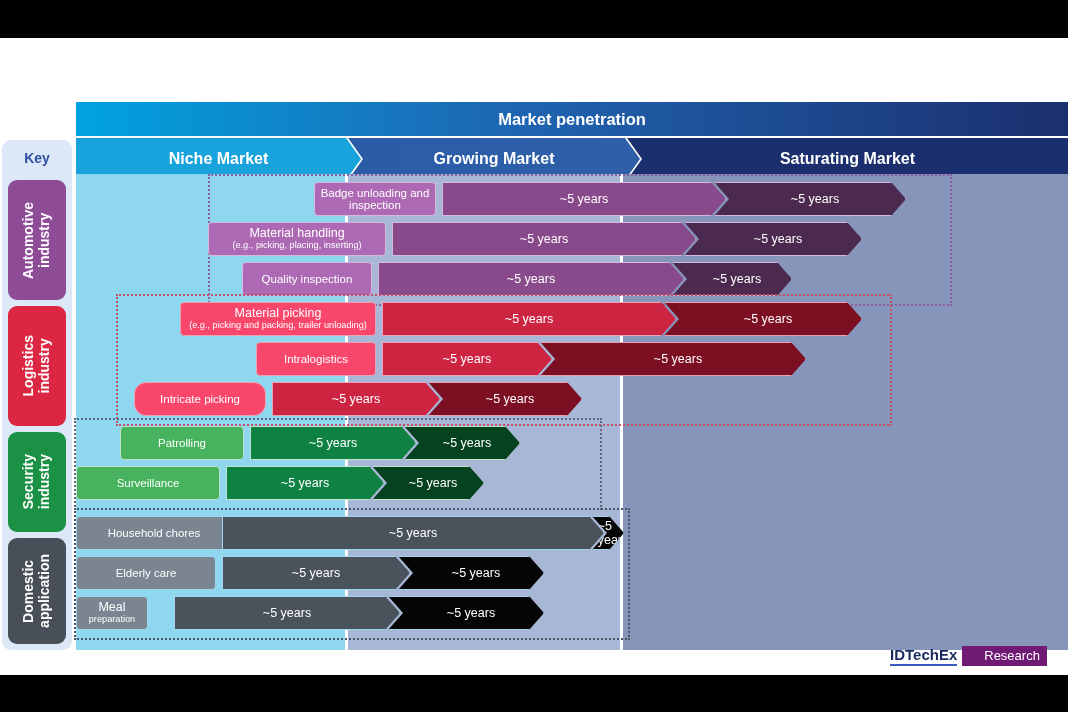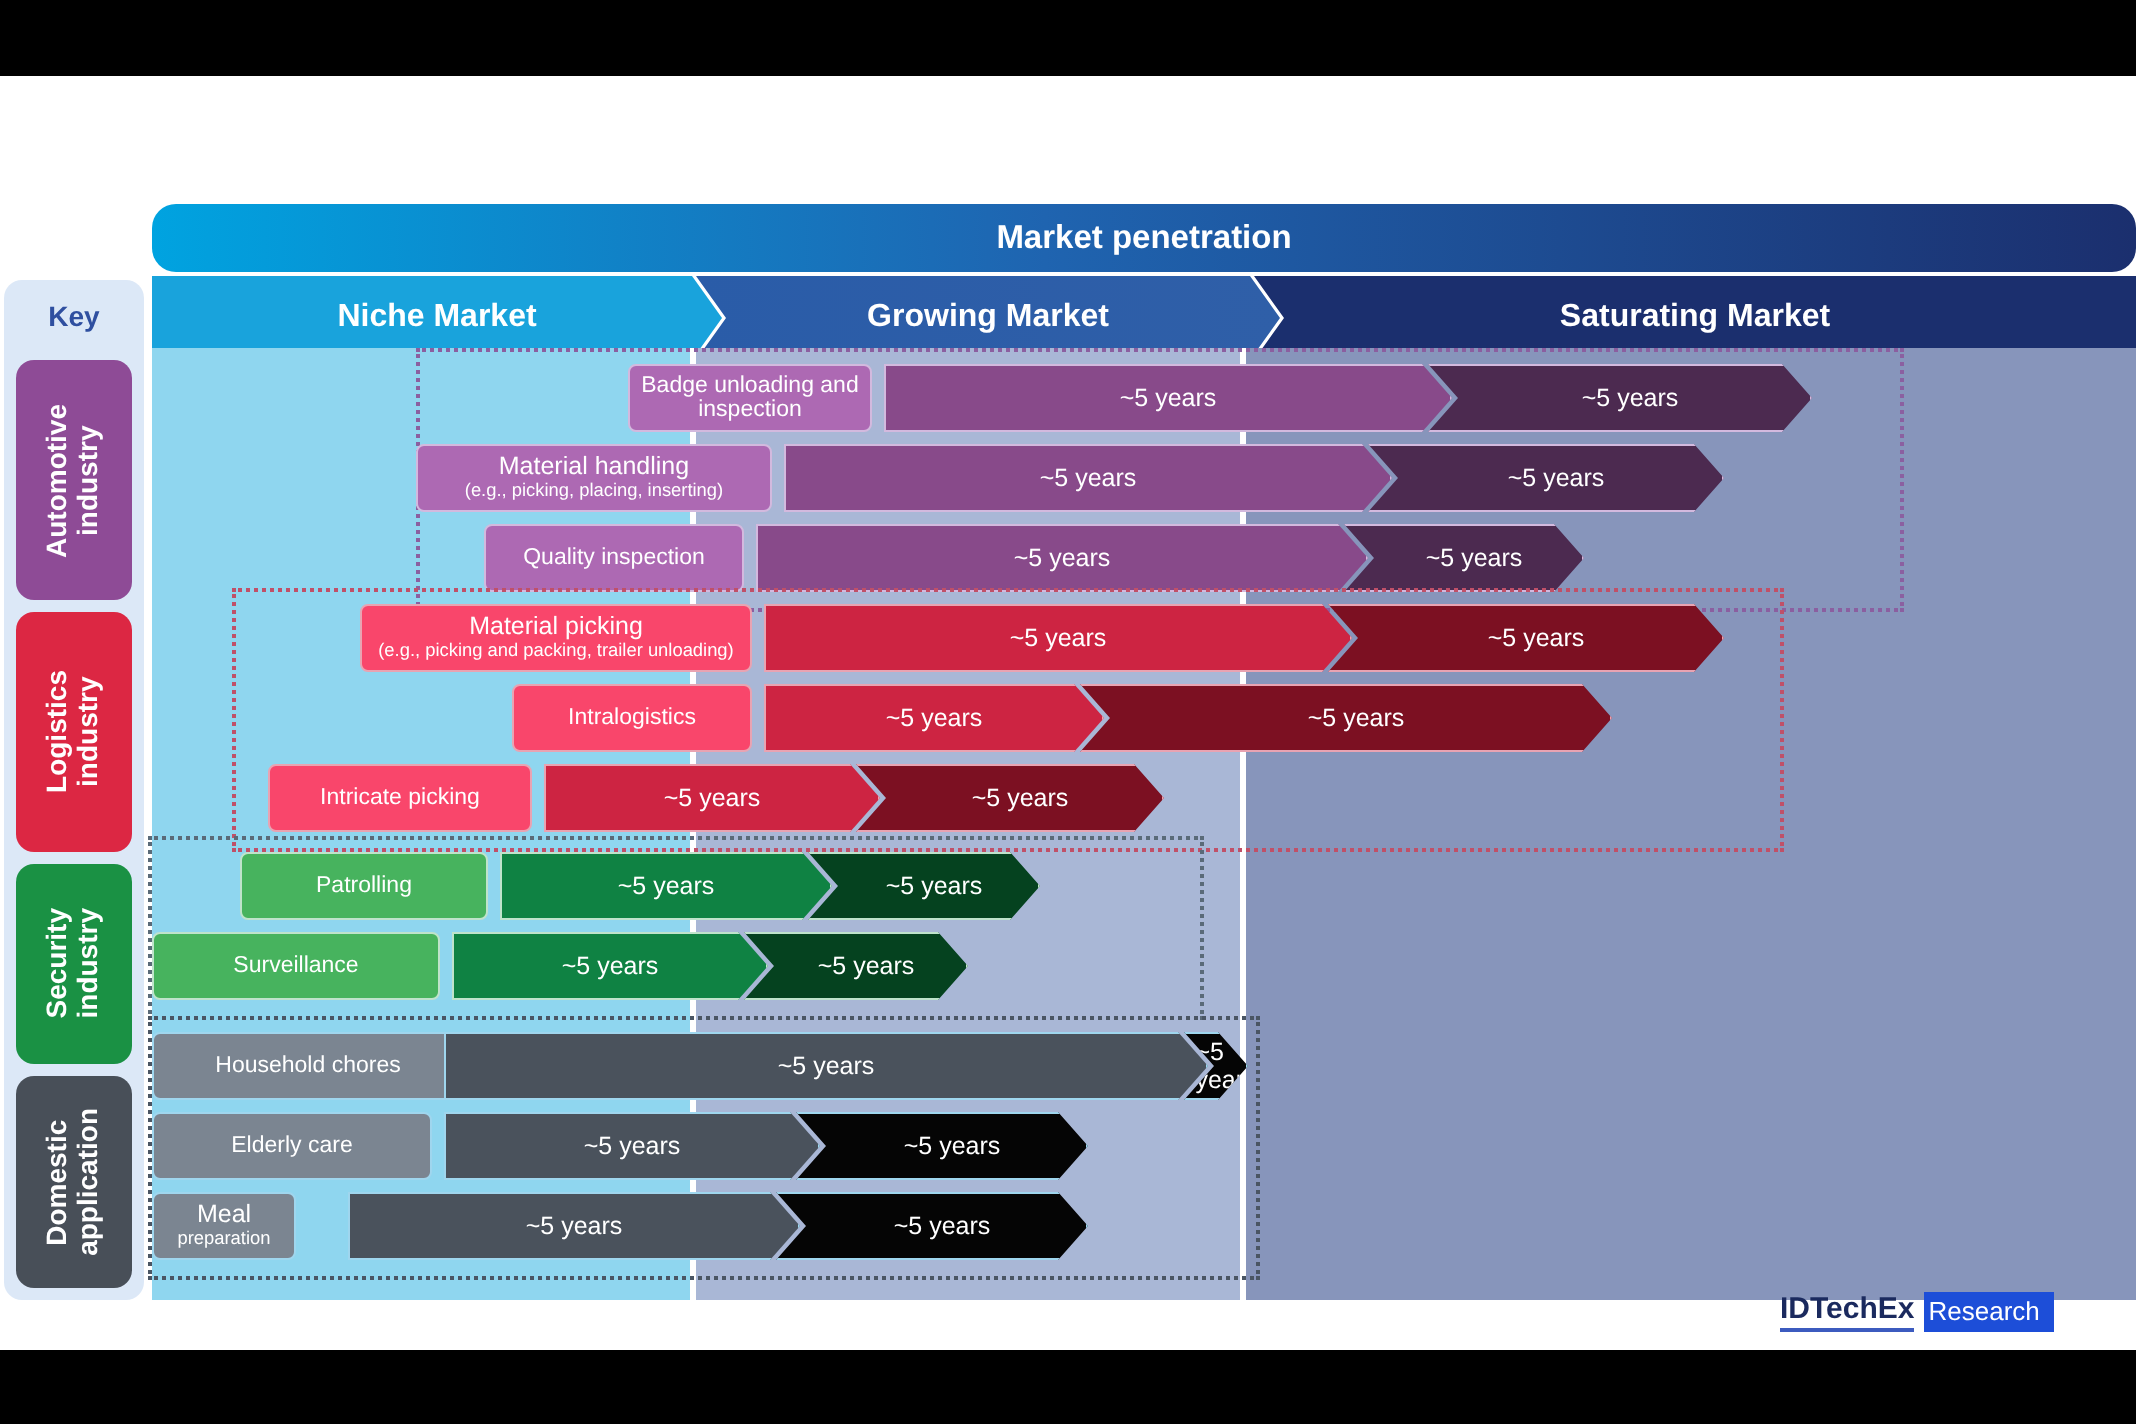--- a/index.html
+++ b/index.html
@@ -41,21 +41,21 @@
   .kc2{top:292px;height:100px;background:#1a9144;}
   .kc3{top:398px;height:106px;background:#484f58;}
 
   
   .chart{position:absolute;left:76px;top:64px;width:992px;height:548px;}
 
   .hdr-pen{
     position:absolute;left:0;top:0;width:992px;height:34px;
     background:linear-gradient(to right,#00a3e0 0%,#1f64b0 45%,#1b2f6e 100%);
     display:flex;align-items:center;justify-content:center;
-    color:#fff;font-size:16.5px;font-weight:bold;border-radius:12px;
+    color:#fff;font-size:16.5px;font-weight:bold;
   }
   .hdr-row{position:absolute;left:0;top:36px;width:992px;height:34px;}
   .seg{
     position:absolute;top:0;height:42px;
     display:flex;align-items:center;justify-content:center;
     color:#fff;font-size:16px;font-weight:bold;
   }
   .seg1{left:0;width:285px;background:#19a3dc;
         clip-path:polygon(0 0,270px 0,285px 50%,270px 100%,0 100%);}
   .seg2{left:272px;width:292px;background:linear-gradient(to right,#2a5ca8,#2f5fa8);
@@ -96,22 +96,22 @@
   }
   .logo{
     position:absolute;left:890px;top:608px;
     display:flex;align-items:center;gap:5px;
   }
   .logo-name{
     font-size:15px;font-weight:bold;color:#1b2a5e;
     border-bottom:2px solid #3c5bbf;padding-bottom:1px;
   }
   .logo-res{
-    font-size:13px;color:#fff;background:#1d4ed8;
-    padding:2px 7px 3px 2px;
+    font-size:13px;color:#fff;background:#701a75;
+    padding:2px 7px 3px 22px;
   }
 </style>
 </head>
 <body>
 
 <div class="letterbox-top"></div>
 <div class="letterbox-bottom"></div>
 
 <div class="page">
 
@@ -188,21 +188,21 @@
           <div class="arrow" style="left: 588px; width: 198px; background: rgb(124, 16, 34); border-color: rgb(233, 163, 178); clip-path: polygon(0px 0px, 183px 0px, 198px 50%, 183px 100%, 0px 100%, 15px 50%); padding-left: 10px;">~5 years</div>
         </div>
         <div class="row" style="left: 0px; top: 168px; width: 992px;">
           <div class="label-box small" style="left: 180px; width: 120px; background: rgb(249, 70, 107); border-color: rgb(233, 163, 178);">
             <div class="l1">Intralogistics</div>
           </div>
           <div class="arrow" style="left: 306px; width: 170px; background: rgb(205, 36, 66); border-color: rgb(233, 163, 178); clip-path: polygon(0px 0px, 155px 0px, 170px 50%, 155px 100%, 0px 100%);">~5 years</div>
           <div class="arrow" style="left: 464px; width: 266px; background: rgb(124, 16, 34); border-color: rgb(233, 163, 178); clip-path: polygon(0px 0px, 251px 0px, 266px 50%, 251px 100%, 0px 100%, 15px 50%); padding-left: 10px;">~5 years</div>
         </div>
         <div class="row" style="left: 0px; top: 208px; width: 992px;">
-          <div class="label-box small" style="left: 58px; width: 132px; background: rgb(249, 70, 107); border-color: rgb(233, 163, 178);">
+          <div class="label-box small" style="left: 58px; width: 132px; background: rgb(249, 70, 107); border-color: rgb(233, 163, 178); border-radius: 12px;">
             <div class="l1">Intricate picking</div>
           </div>
           <div class="arrow" style="left: 196px; width: 168px; background: rgb(205, 36, 66); border-color: rgb(233, 163, 178); clip-path: polygon(0px 0px, 153px 0px, 168px 50%, 153px 100%, 0px 100%);">~5 years</div>
           <div class="arrow" style="left: 352px; width: 154px; background: rgb(124, 16, 34); border-color: rgb(233, 163, 178); clip-path: polygon(0px 0px, 139px 0px, 154px 50%, 139px 100%, 0px 100%, 15px 50%); padding-left: 10px;">~5 years</div>
         </div>
         <div class="grp" style="left: -2px; top: 244px; width: 524px; height: 88px; border-color: rgb(90, 106, 120);"></div>
         <div class="row" style="left: 0px; top: 252px; width: 992px;">
           <div class="label-box small" style="left: 44px; width: 124px; background: rgb(71, 179, 94); border-color: rgb(191, 227, 203);">
             <div class="l1">Patrolling</div>
           </div>

